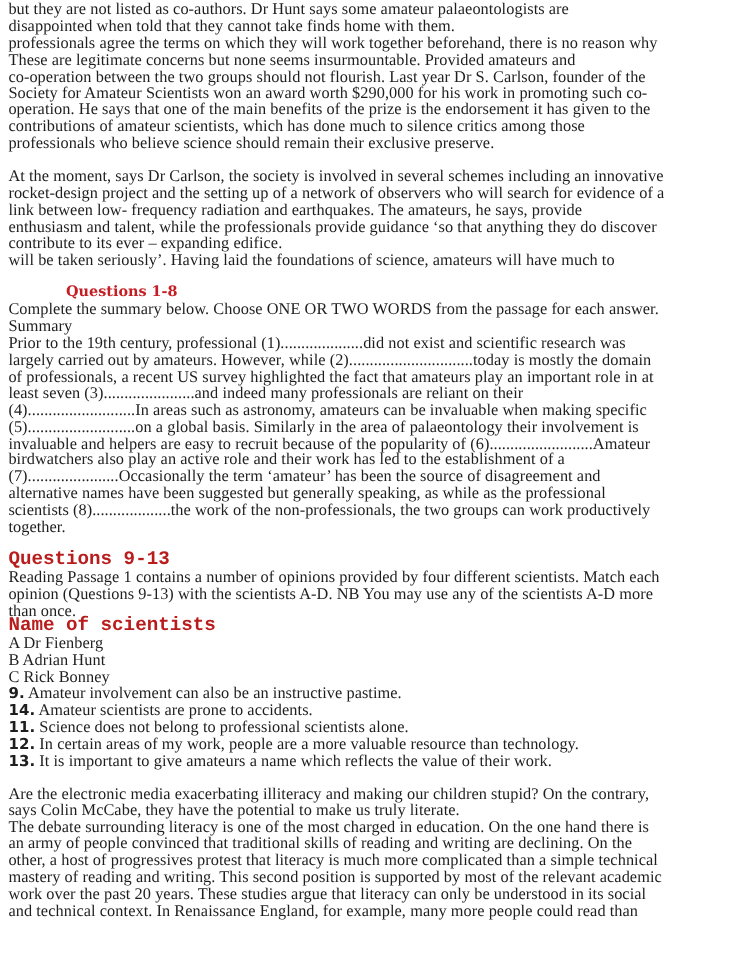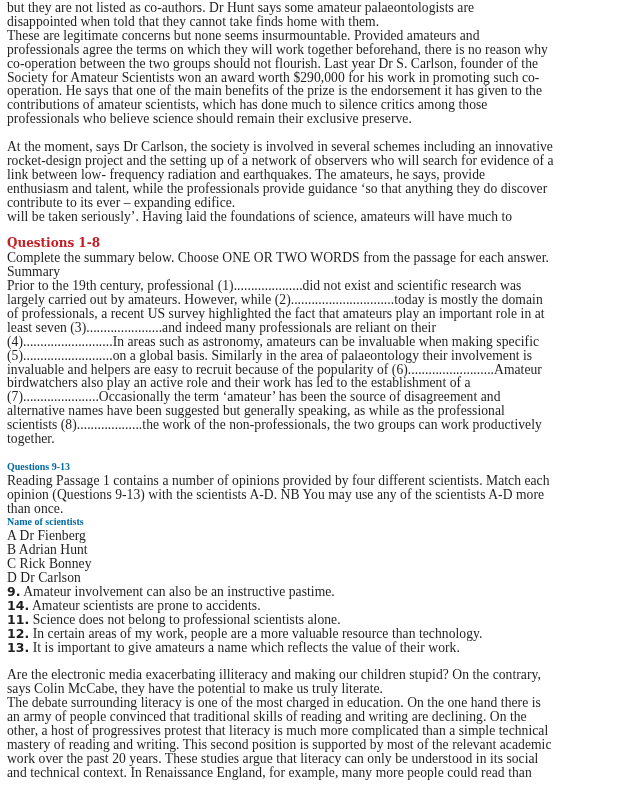--- a/index.html
+++ b/index.html
@@ -11,40 +11,40 @@
   .page { position: relative; padding: 1px 0 0 7px; }
   .ln {
     display: block; white-space: nowrap;
     font-family: "Liberation Serif", "DejaVu Serif", serif;
     font-size: 13.6px; line-height: 13.9px; letter-spacing: 0.05px;
   }
   .gap { display: block; height: 13.9px; }
   .h-red {
     display: block; white-space: nowrap;
     font-family: "DejaVu Serif", serif; font-weight: bold;
-    font-size: 12px; line-height: 13.9px; color: #c41e24;
+    font-size: 12px; line-height: 13.9px; color: #c41e24; margin-left: 48px;
   }
   .h-black {
     display: block; white-space: nowrap;
-    font-family: Liberation Serif, serif; font-weight: bold;
-    font-size: 10px; line-height: 13.9px; color: #0369a1;
+    font-family: Liberation Mono, monospace; font-weight: bold;
+    font-size: 16px; line-height: 13.9px; color: #b91c1c;
   }
   .qnum { font-family: "DejaVu Sans", sans-serif; font-weight: bold; font-size: 12.5px; }
   .section { display: block; }
 </style>
 </head>
 <body>
 
 <div class="page">
 
   <div class="section">
     <span class="ln">but they are not listed as co-authors. Dr Hunt says some amateur palaeontologists are</span>
     <span class="ln">disappointed when told that they cannot take finds home with them.</span>
+    <span class="ln">professionals agree the terms on which they will work together beforehand, there is no reason why</span>
     <span class="ln">These are legitimate concerns but none seems insurmountable. Provided amateurs and</span>
-    <span class="ln">professionals agree the terms on which they will work together beforehand, there is no reason why</span>
     <span class="ln">co-operation between the two groups should not flourish. Last year Dr S. Carlson, founder of the</span>
     <span class="ln">Society for Amateur Scientists won an award worth $290,000 for his work in promoting such co-</span>
     <span class="ln">operation. He says that one of the main benefits of the prize is the endorsement it has given to the</span>
     <span class="ln">contributions of amateur scientists, which has done much to silence critics among those</span>
     <span class="ln">professionals who believe science should remain their exclusive preserve.</span>
     <span class="gap"></span>
     <span class="ln">At the moment, says Dr Carlson, the society is involved in several schemes including an innovative</span>
     <span class="ln">rocket-design project and the setting up of a network of observers who will search for evidence of a</span>
     <span class="ln">link between low- frequency radiation and earthquakes. The amateurs, he says, provide</span>
     <span class="ln">enthusiasm and talent, while the professionals provide guidance ‘so that anything they do discover</span>
@@ -76,21 +76,20 @@
 
   <div class="section">
     <span class="h-black">Questions 9-13</span>
     <span class="ln">Reading Passage 1 contains a number of opinions provided by four different scientists. Match each</span>
     <span class="ln">opinion (Questions 9-13) with the scientists A-D. NB You may use any of the scientists A-D more</span>
     <span class="ln">than once.</span>
     <span class="h-black">Name of scientists</span>
     <span class="ln">A Dr Fienberg</span>
     <span class="ln">B Adrian Hunt</span>
     <span class="ln">C Rick Bonney</span>
-    <span class="ln">D Dr Carlson</span>
 
     <span class="ln">
       <span class="qnum">9.</span><span> Amateur involvement can also be an instructive pastime.</span>
     </span>
     <span class="ln">
       <span class="qnum">14.</span><span> Amateur scientists are prone to accidents.</span>
     </span>
     <span class="ln">
       <span class="qnum">11.</span><span> Science does not belong to professional scientists alone.</span>
     </span>

